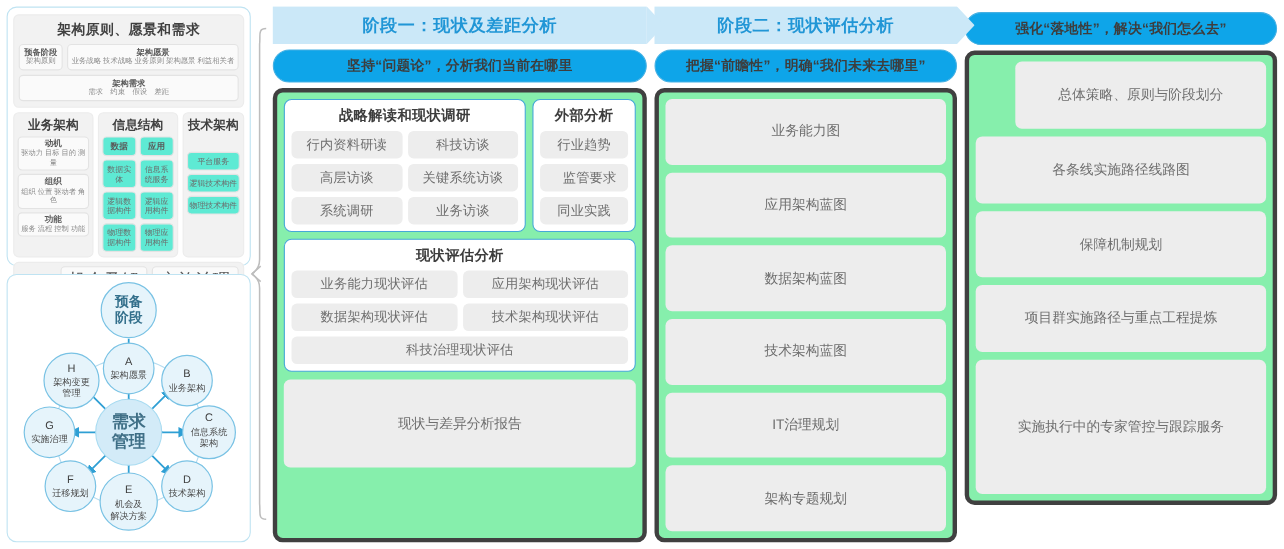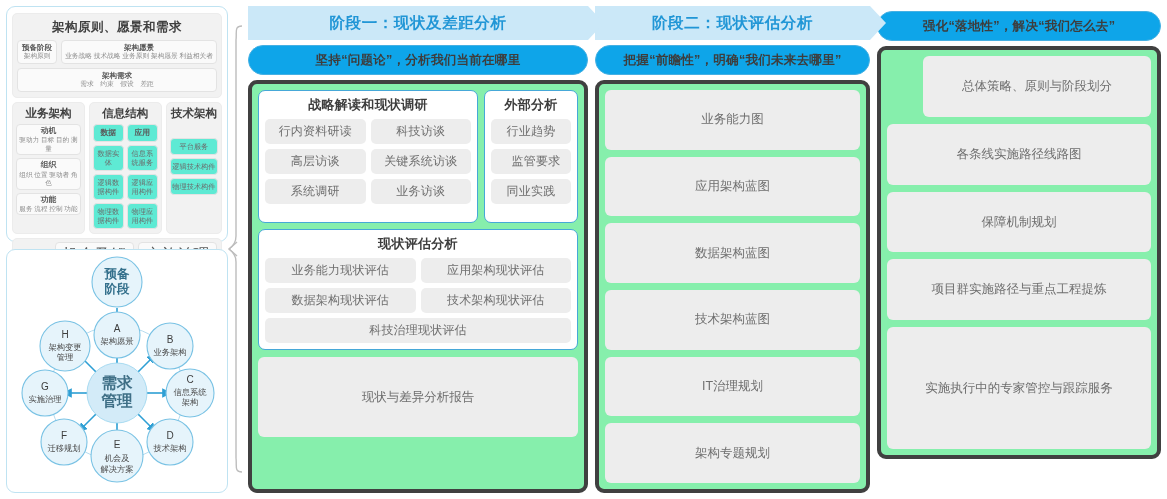--- a/index.html
+++ b/index.html
@@ -133,21 +133,21 @@
     background:#ededed;border-radius:6px;
     display:flex;align-items:center;justify-content:center;
     font-size:12.5px;color:#6e6e6e;box-sizing:border-box;
   }
 
   .p1-top{display:flex;gap:6px;}
   .p1-left{flex:1;}
   .p1-right{width:94px;}
   .p1-left .chip{width:calc(50% - 2.5px);}
   .p1-right .chip{width:100%;margin-bottom:5px;}
-  .p1-right .chip:last-child{margin-bottom:12px;}
+  .p1-right .chip:last-child{margin-bottom:0;}
 
   .assess .chip.half{width:calc(50% - 2.5px);}
   .assess .chip.full{width:100%;}
 
   .stack{display:flex;flex-direction:column;gap:7px;height:100%;}
 </style>
 </head>
 <body>
 
 <div class="page">

